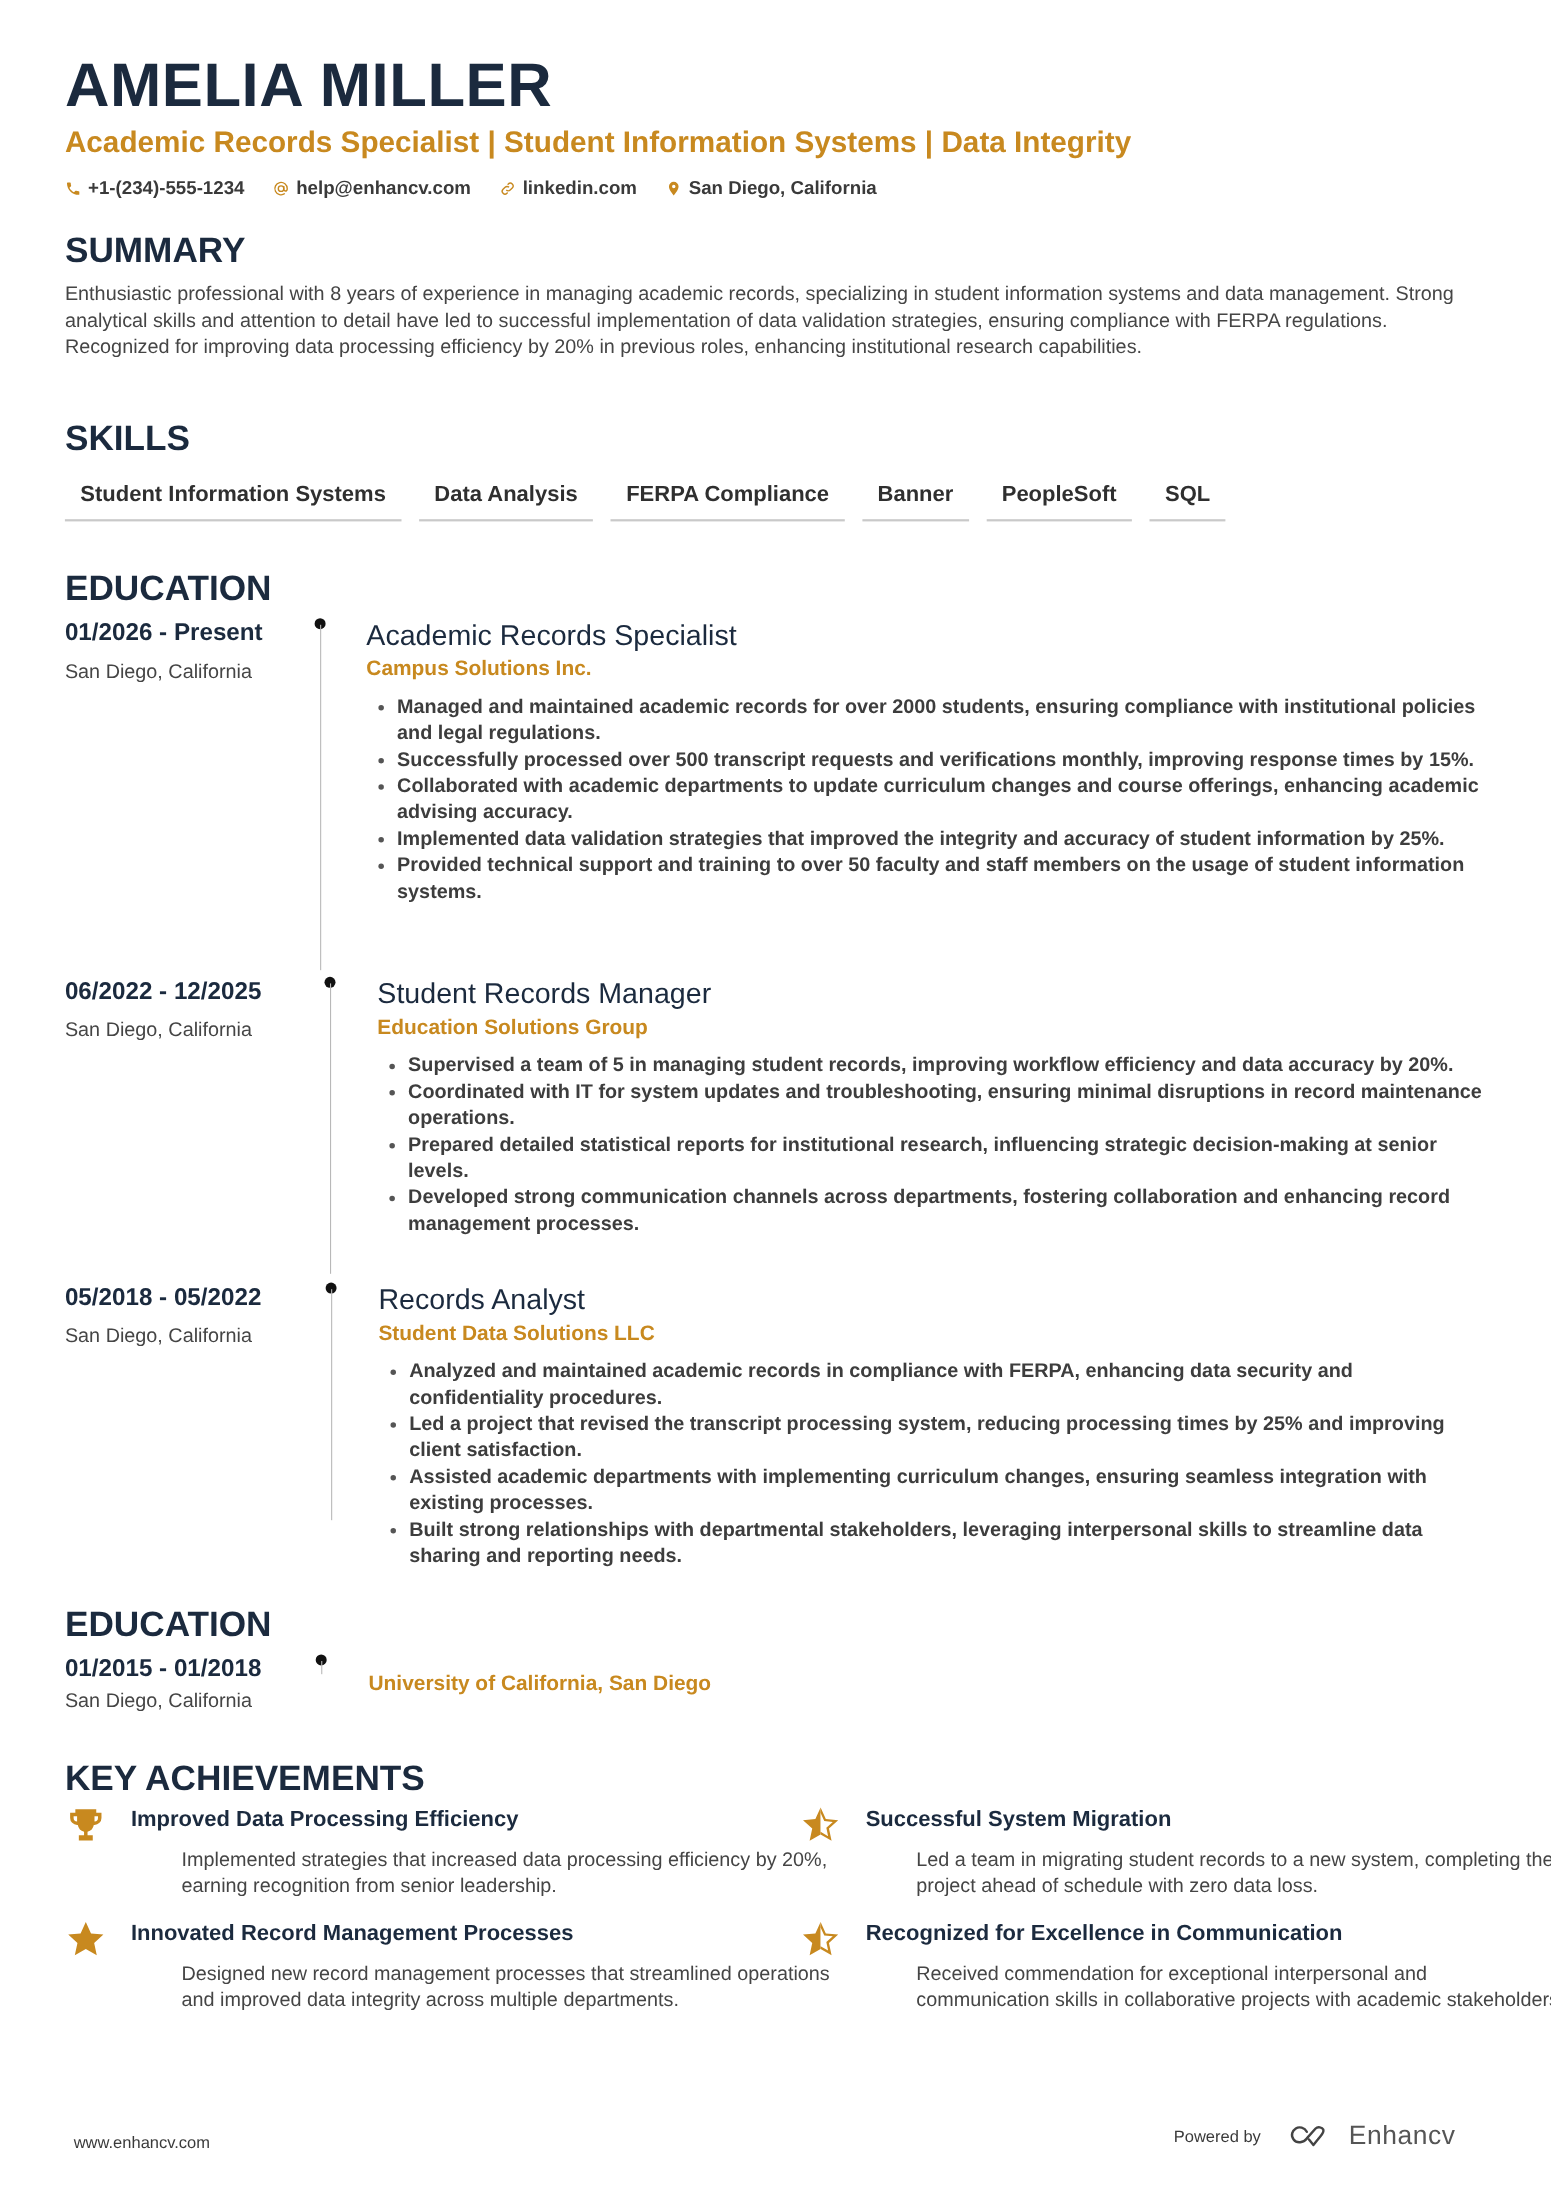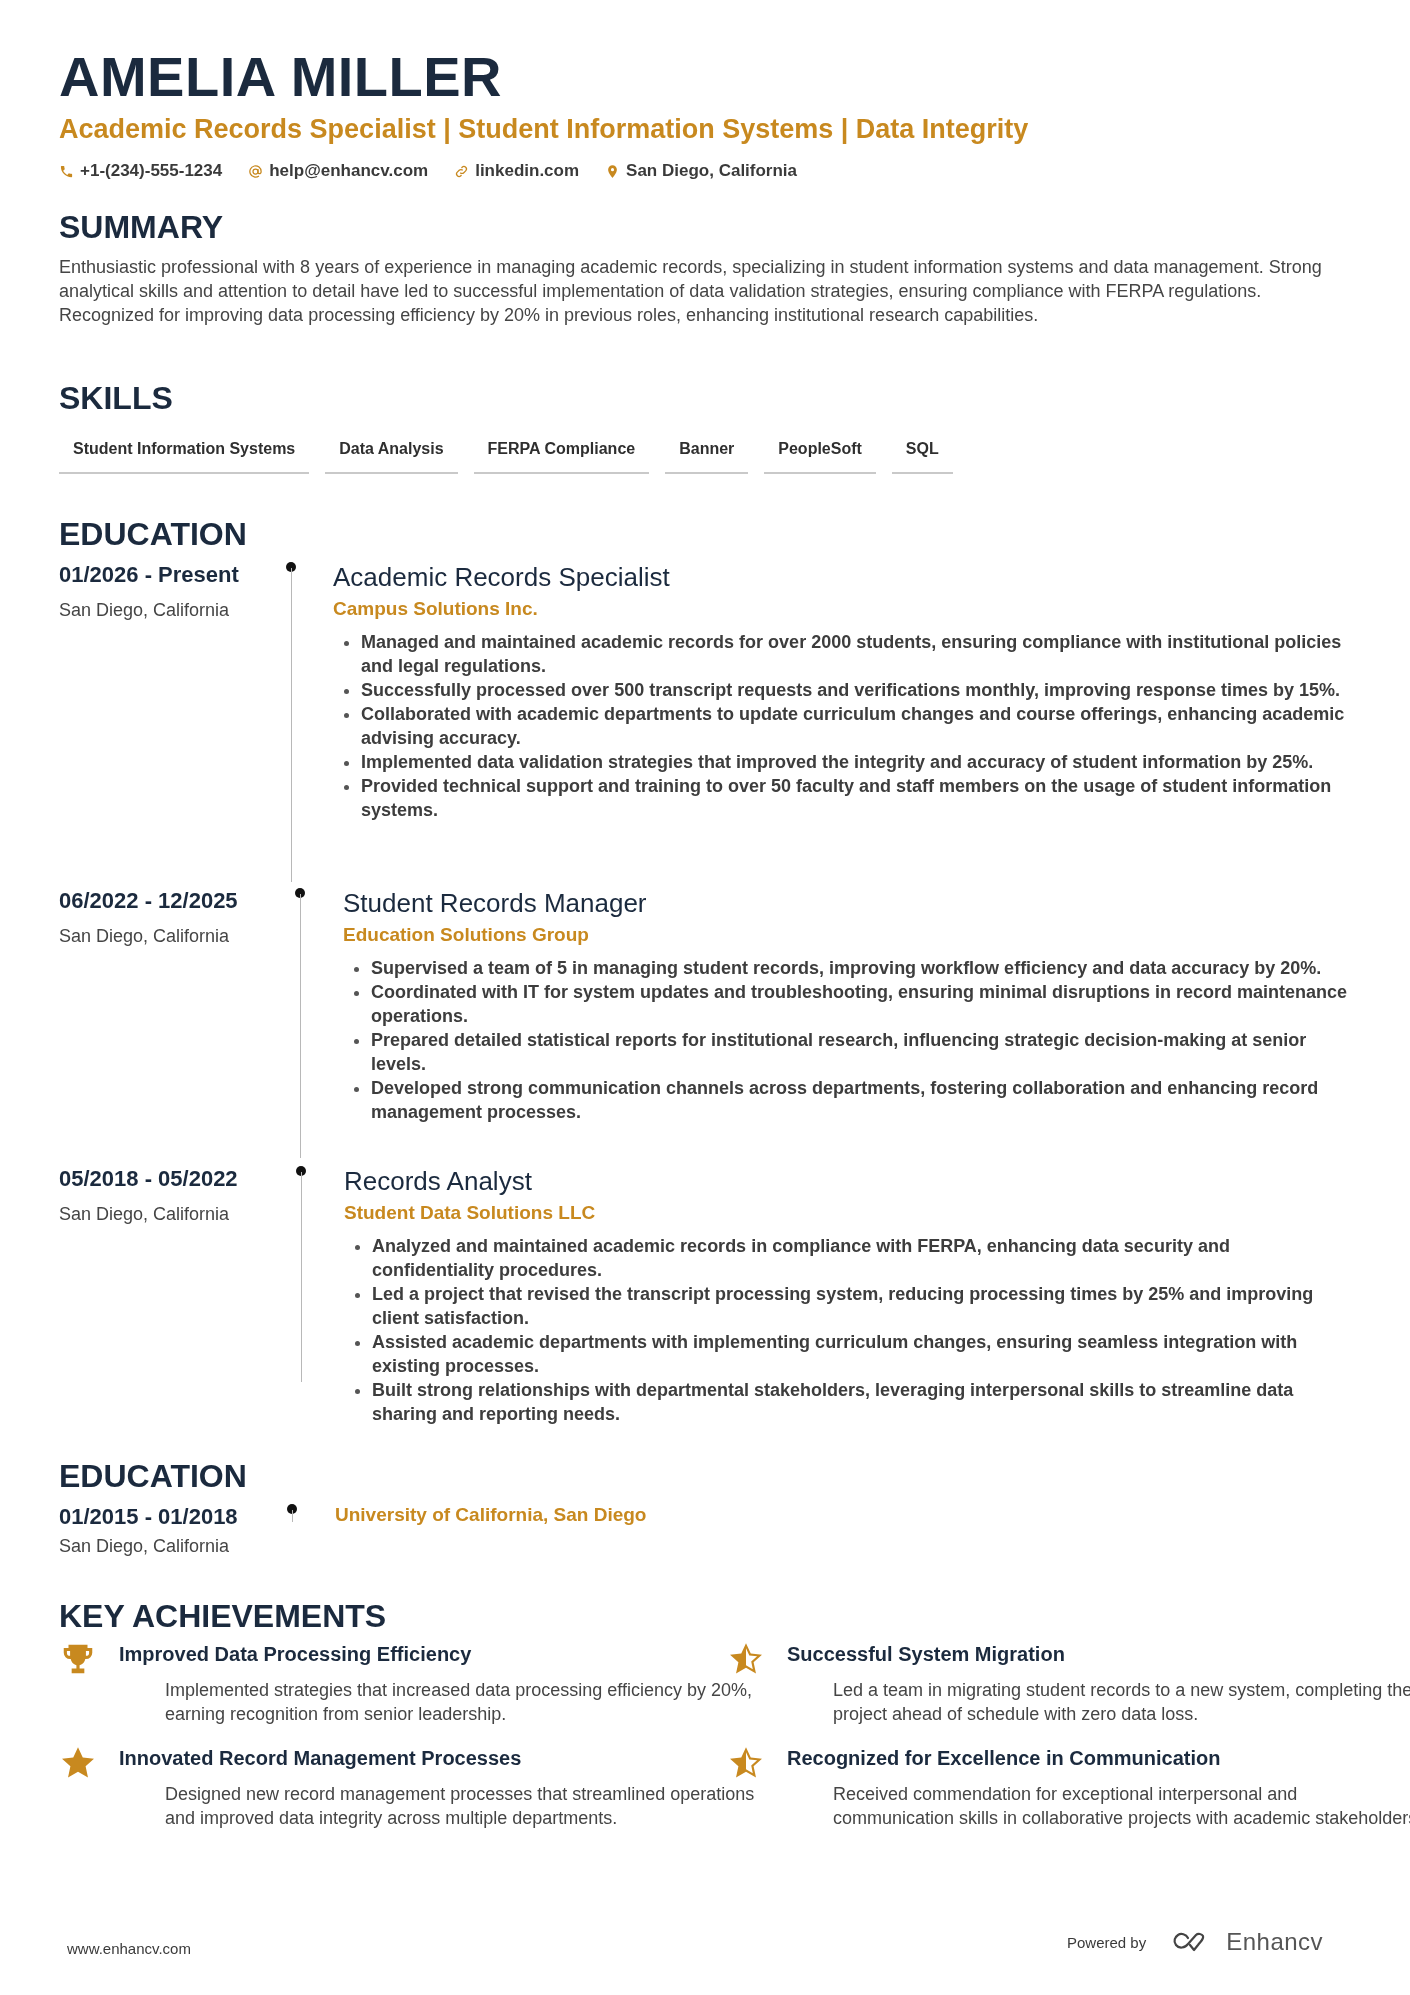--- a/index.html
+++ b/index.html
@@ -31,21 +31,21 @@
     font-size: 32px; font-weight: 700; color: #1b2a3e; line-height: 40px;
   }
   .summary {
     position: absolute; top: 255px; left: 0; width: 1290px;
     font-size: 18px; line-height: 24px; color: #454545;
   }
   .skills {
     position: absolute; top: 432px; left: 0; display: flex; gap: 16px;
   }
   .skill {
-    font-size: 16px; font-weight: 700; color: #2f2f2f; padding: 4px 14px 10px 14px;
+    font-size: 20px; font-weight: 700; color: #2f2f2f; padding: 4px 14px 10px 14px;
     border-bottom: 2px solid #c9c9c9; line-height: 26px;
   }
 
   .job { position: absolute; left: 0; width: 1300px; }
   .job .left { position: absolute; left: 0; top: 0; width: 220px; }
   .job .date { font-size: 22px; font-weight: 700; color: #1b2a3e; line-height: 30px; }
   .job .loc { font-size: 18px; color: #454545; margin-top: 8px; line-height: 24px; }
   .job .dot {
     position: absolute; width: 10px; height: 10px; border-radius: 50%; background: #111;
   }
@@ -180,21 +180,21 @@
 
   <div class="section-title" style="top:1456px;">EDUCATION</div>
   <div class="job" style="top:1502px;">
     <div class="left">
       <div class="date">01/2015 - 01/2018</div>
       <div class="loc" style="margin-top:2px;">San Diego, California</div>
     </div>
     <div class="dot" style="left:228px; top:2px;"></div>
     <div class="vline" style="left:233px; top:8px; height:12px;"></div>
     <div class="right" style="left:276px; width:1000px;">
-      <div class="company" style="margin-top:0;">University of California, San Diego</div>
+      <div class="company" style="margin-top:16px;">University of California, San Diego</div>
     </div>
   </div>
 
   <div class="section-title" style="top:1596px;">KEY ACHIEVEMENTS</div>
   <div class="ach-grid">
     <div class="ach" style="left:0; top:0;">
       <svg class="icon" viewBox="0 0 24 24">
         <path fill="#c8891f" d="M6 3h12v2h3v3a4 4 0 0 1-4 4h-.4A5 5 0 0 1 13 15.9V18h3v3H8v-3h3v-2.1A5 5 0 0 1 7.4 12H7a4 4 0 0 1-4-4V5h3V3zm-1 4v1a2 2 0 0 0 2 2V7H5zm12 0v3a2 2 0 0 0 2-2V7h-2z"></path>
       </svg>
       <div class="head">Improved Data Processing Efficiency</div>

